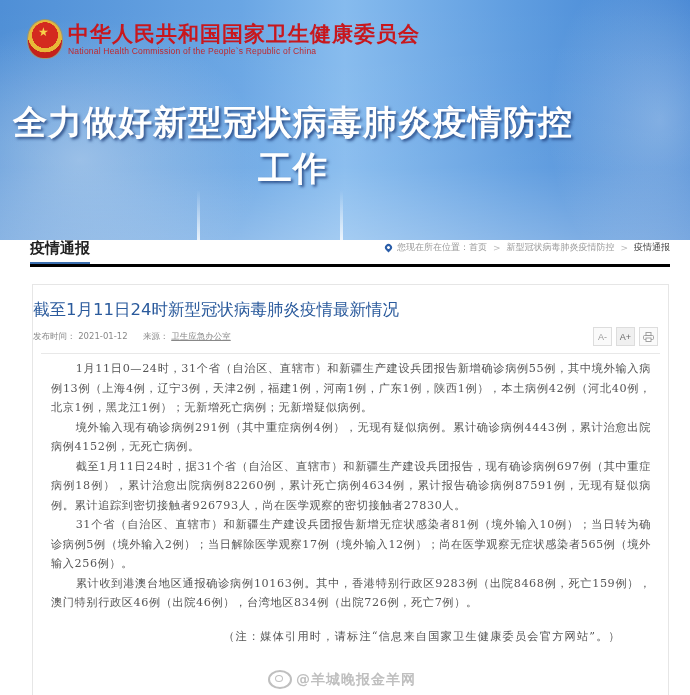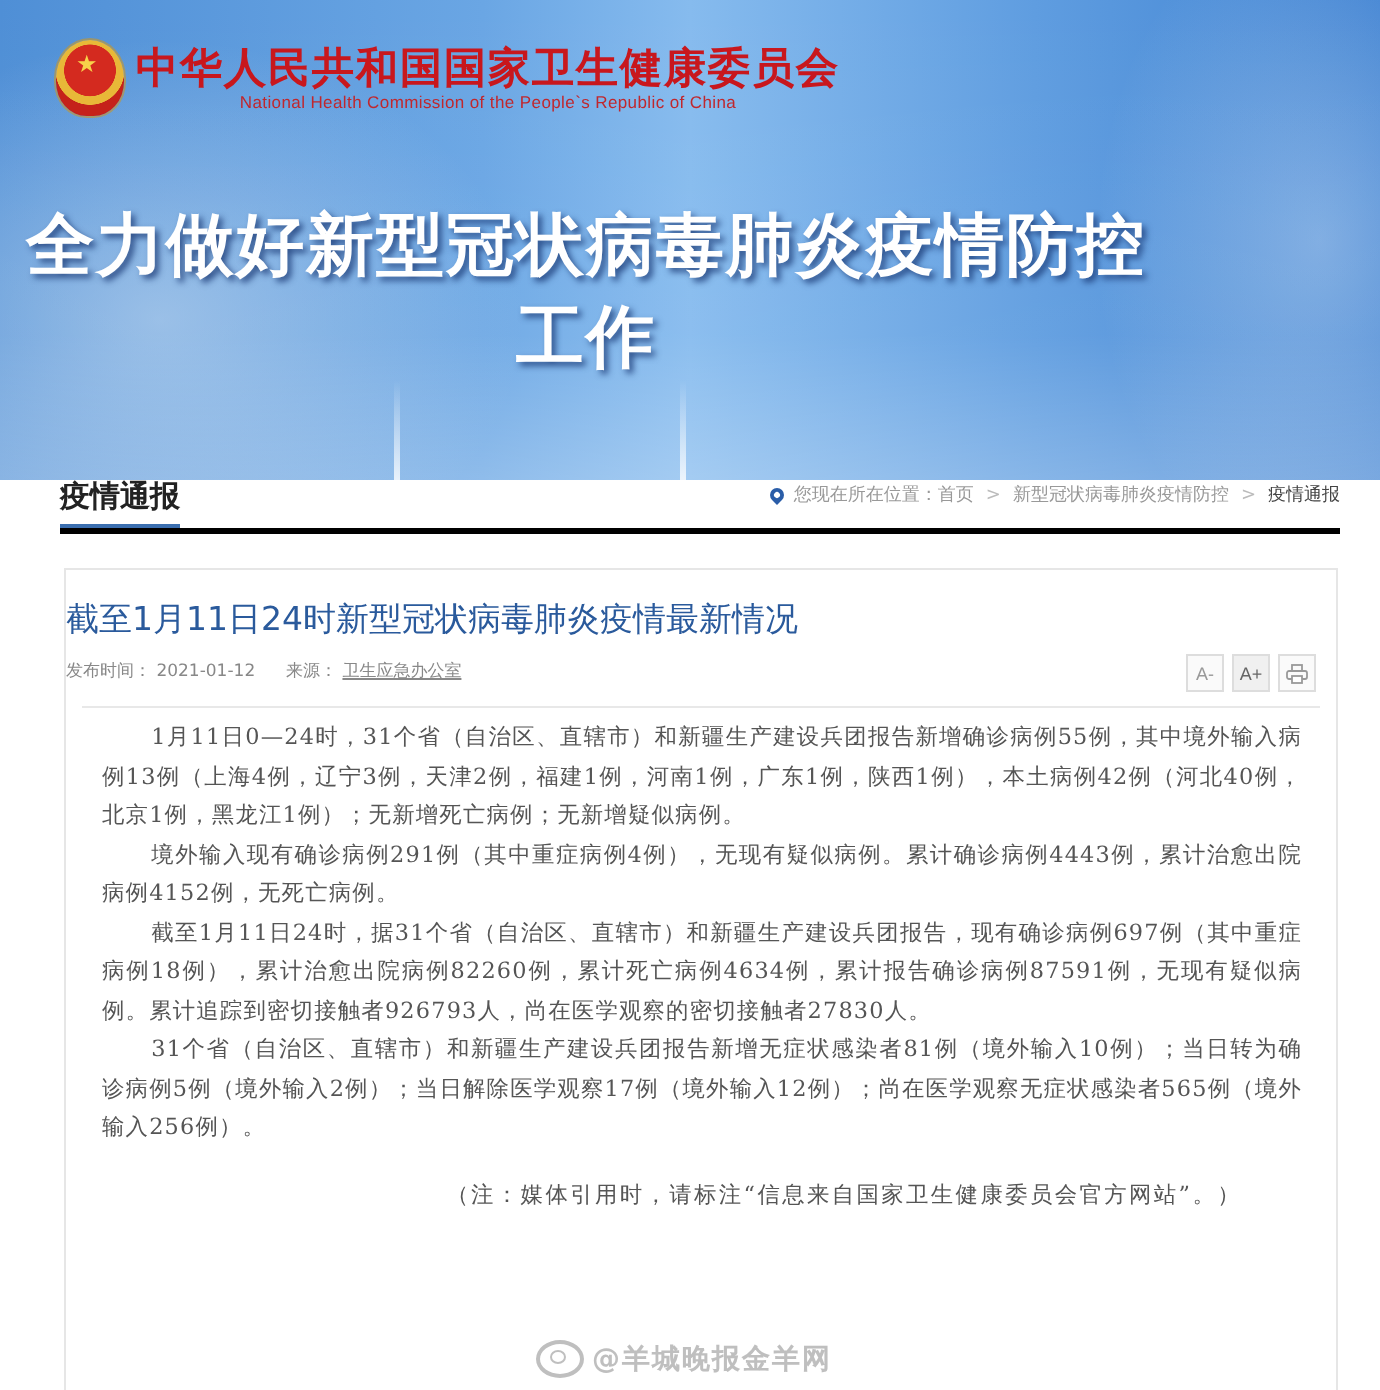--- a/index.html
+++ b/index.html
@@ -37,21 +37,20 @@
   .emblem .star {
     position: absolute; left: 10px; top: 6px; color: #f7d24a; font-size: 12px; line-height: 12px;
   }
   .logo-text .cn {
     font-size: 21px; font-weight: bold; color: #c8171d; letter-spacing: 1px; line-height: 24px;
     font-family: "DejaVu Sans", sans-serif;
   }
   .logo-text .en {
     font-size: 8.5px; color: #c0272d; line-height: 11px; letter-spacing: 0.2px;
     font-family: "Liberation Sans", sans-serif;
-    text-align: center;
   }
   .banner-title {
     position: absolute; left: 0; width: 586px; top: 100px; text-align: center;
     font-size: 34px; color: #ffffff; letter-spacing: 1px; font-weight: bold;
     text-shadow: 2px 2px 3px rgba(20,50,110,0.75);
     font-family: "DejaVu Sans", sans-serif;
   }
 
   .section-header {
     position: absolute; left: 30px; top: 238px; width: 640px; height: 26px;
@@ -173,20 +172,21 @@
       </svg>
     </div>
   </div>
   <div class="divider"></div>
 
   <div class="article-body">
     <p>1月11日0—24时，31个省（自治区、直辖市）和新疆生产建设兵团报告新增确诊病例55例，其中境外输入病例13例（上海4例，辽宁3例，天津2例，福建1例，河南1例，广东1例，陕西1例），本土病例42例（河北40例，北京1例，黑龙江1例）；无新增死亡病例；无新增疑似病例。</p>
     <p>境外输入现有确诊病例291例（其中重症病例4例），无现有疑似病例。累计确诊病例4443例，累计治愈出院病例4152例，无死亡病例。</p>
     <p>截至1月11日24时，据31个省（自治区、直辖市）和新疆生产建设兵团报告，现有确诊病例697例（其中重症病例18例），累计治愈出院病例82260例，累计死亡病例4634例，累计报告确诊病例87591例，无现有疑似病例。累计追踪到密切接触者926793人，尚在医学观察的密切接触者27830人。</p>
     <p>31个省（自治区、直辖市）和新疆生产建设兵团报告新增无症状感染者81例（境外输入10例）；当日转为确诊病例5例（境外输入2例）；当日解除医学观察17例（境外输入12例）；尚在医学观察无症状感染者565例（境外输入256例）。</p>
+    <p>累计收到港澳台地区通报确诊病例10163例。其中，香港特别行政区9283例（出院8468例，死亡159例），澳门特别行政区46例（出院46例），台湾地区834例（出院726例，死亡7例）。</p>
     <p class="note">（注：媒体引用时，请标注“信息来自国家卫生健康委员会官方网站”。）</p>
   </div>
 </div>
 
 <div class="watermark">
   <span class="weibo-icon"></span>
   <span>@羊城晚报金羊网</span>
 </div>
 
 </body></html>

